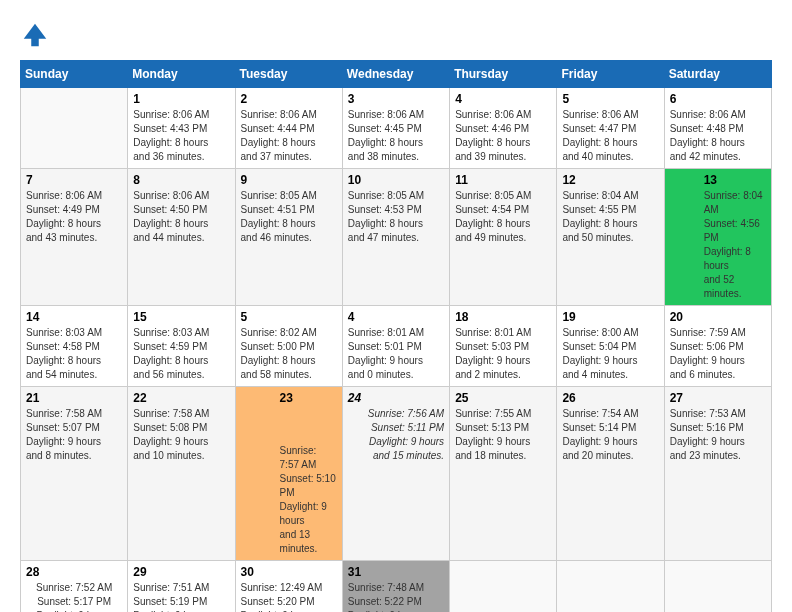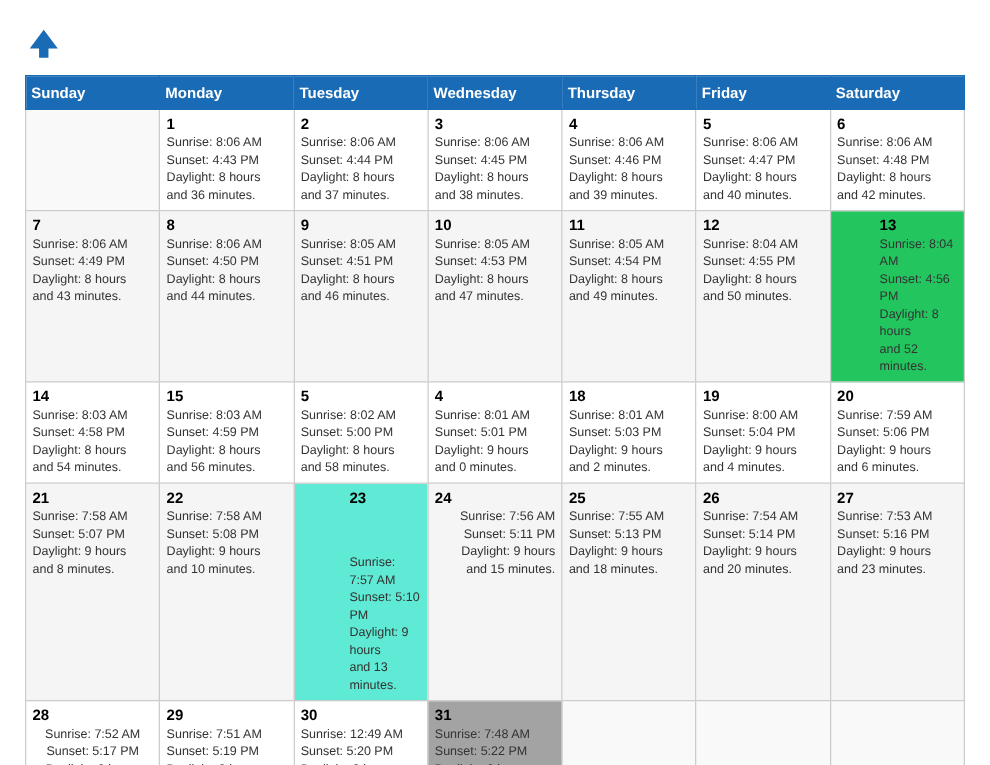--- a/index.html
+++ b/index.html
@@ -283,28 +283,28 @@
 Daylight: 9 hours
 and 8 minutes.</div>
         </td>
         <td style="background-color: rgb(245, 245, 245);">
           <span class="day-number">22</span>
           <div class="day-info" style="white-space: pre-line;">Sunrise: 7:58 AM
 Sunset: 5:08 PM
 Daylight: 9 hours
 and 10 minutes.</div>
         </td>
-        <td style="background-color: #5eead4; padding-left: 44px;">
+        <td style="background-color: #fdba74; padding-left: 44px;">
           <span class="day-number">23</span>
           <div class="day-info" style="white-space: pre-line; margin-top: 39px;">Sunrise: 7:57 AM
 Sunset: 5:10 PM
 Daylight: 9 hours
 and 13 minutes.</div>
         </td>
-        <td style="background-color: rgb(245, 245, 245);">
+        <td style="background-color: rgb(245, 245, 245); font-style: italic;">
           <span class="day-number">24</span>
           <div class="day-info" style="white-space: pre-line; text-align: right;">Sunrise: 7:56 AM
 Sunset: 5:11 PM
 Daylight: 9 hours
 and 15 minutes.</div>
         </td>
         <td style="background-color: rgb(245, 245, 245);">
           <span class="day-number">25</span>
           <div class="day-info" style="white-space: pre-line;">Sunrise: 7:55 AM
 Sunset: 5:13 PM

